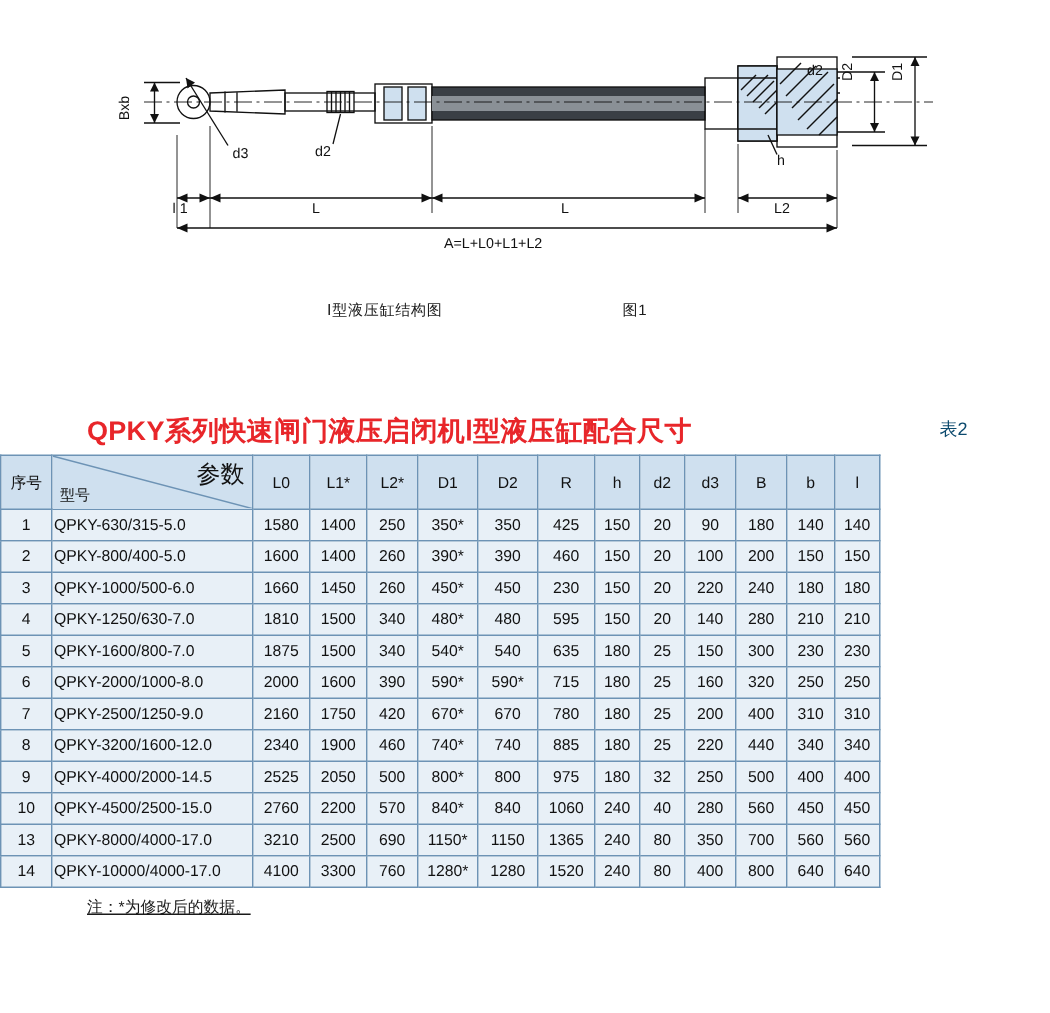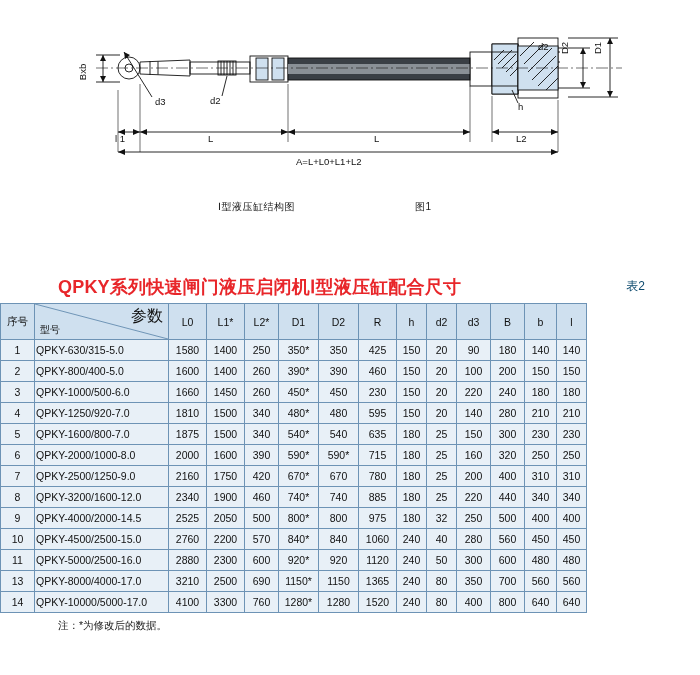--- a/index.html
+++ b/index.html
@@ -107,20 +107,21 @@
     position: absolute;
     left: 5px; bottom: 2px;
     font-size: 10px;
   }
 
   #table-note {
     margin-left: 58px;
     margin-top: 6px;
     font-size: 10.5px;
     color: #1a1a1a;
+    text-decoration: underline;
   }
 
   
   .fig-lbl {
     font-size: 9.5px;
     fill: #111;
     font-family: "Liberation Sans", sans-serif;
   }
 </style>
 </head>
@@ -347,21 +348,21 @@
             <td>230</td>
             <td>150</td>
             <td>20</td>
             <td>220</td>
             <td>240</td>
             <td>180</td>
             <td>180</td>
           </tr>
           <tr>
             <td>4</td>
-            <td class="model">QPKY-1250/920-7.0</td>
+            <td class="model">QPKY-1250/630-7.0</td>
             <td>1810</td>
             <td>1500</td>
             <td>340</td>
             <td>480*</td>
             <td>480</td>
             <td>595</td>
             <td>150</td>
             <td>20</td>
             <td>140</td>
             <td>280</td>
@@ -458,54 +459,38 @@
             <td>840</td>
             <td>1060</td>
             <td>240</td>
             <td>40</td>
             <td>280</td>
             <td>560</td>
             <td>450</td>
             <td>450</td>
           </tr>
           <tr>
-            <td>11</td>
-            <td class="model">QPKY-5000/2500-16.0</td>
-            <td>2880</td>
-            <td>2300</td>
-            <td>600</td>
-            <td>920*</td>
-            <td>920</td>
-            <td>1120</td>
-            <td>240</td>
-            <td>50</td>
-            <td>300</td>
-            <td>600</td>
-            <td>480</td>
-            <td>480</td>
-          </tr>
-          <tr>
             <td>13</td>
             <td class="model">QPKY-8000/4000-17.0</td>
             <td>3210</td>
             <td>2500</td>
             <td>690</td>
             <td>1150*</td>
             <td>1150</td>
             <td>1365</td>
             <td>240</td>
             <td>80</td>
             <td>350</td>
             <td>700</td>
             <td>560</td>
             <td>560</td>
           </tr>
           <tr>
             <td>14</td>
-            <td class="model">QPKY-10000/5000-17.0</td>
+            <td class="model">QPKY-10000/4000-17.0</td>
             <td>4100</td>
             <td>3300</td>
             <td>760</td>
             <td>1280*</td>
             <td>1280</td>
             <td>1520</td>
             <td>240</td>
             <td>80</td>
             <td>400</td>
             <td>800</td>

